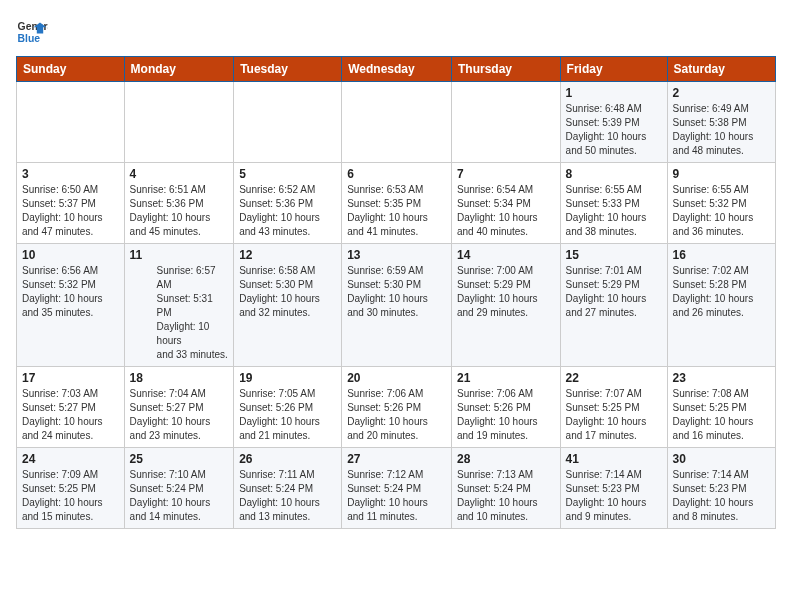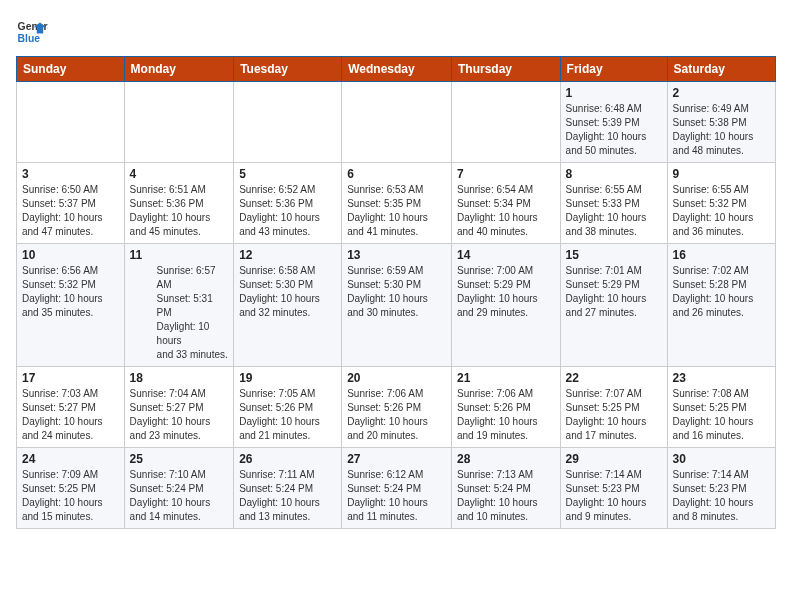--- a/index.html
+++ b/index.html
@@ -303,34 +303,34 @@
         </td>
         <td>
           <span class="day-number">26</span>
           <div class="day-info" style="white-space: pre-line;">Sunrise: 7:11 AM
 Sunset: 5:24 PM
 Daylight: 10 hours
 and 13 minutes.</div>
         </td>
         <td>
           <span class="day-number">27</span>
-          <div class="day-info" style="white-space: pre-line;">Sunrise: 6:12 AM
+          <div class="day-info" style="white-space: pre-line;">Sunrise: 7:12 AM
 Sunset: 5:24 PM
 Daylight: 10 hours
 and 11 minutes.</div>
         </td>
         <td>
           <span class="day-number">28</span>
           <div class="day-info" style="white-space: pre-line;">Sunrise: 7:13 AM
 Sunset: 5:24 PM
 Daylight: 10 hours
 and 10 minutes.</div>
         </td>
         <td>
-          <span class="day-number">29</span>
+          <span class="day-number">41</span>
           <div class="day-info" style="white-space: pre-line;">Sunrise: 7:14 AM
 Sunset: 5:23 PM
 Daylight: 10 hours
 and 9 minutes.</div>
         </td>
         <td>
           <span class="day-number">30</span>
           <div class="day-info" style="white-space: pre-line;">Sunrise: 7:14 AM
 Sunset: 5:23 PM
 Daylight: 10 hours

